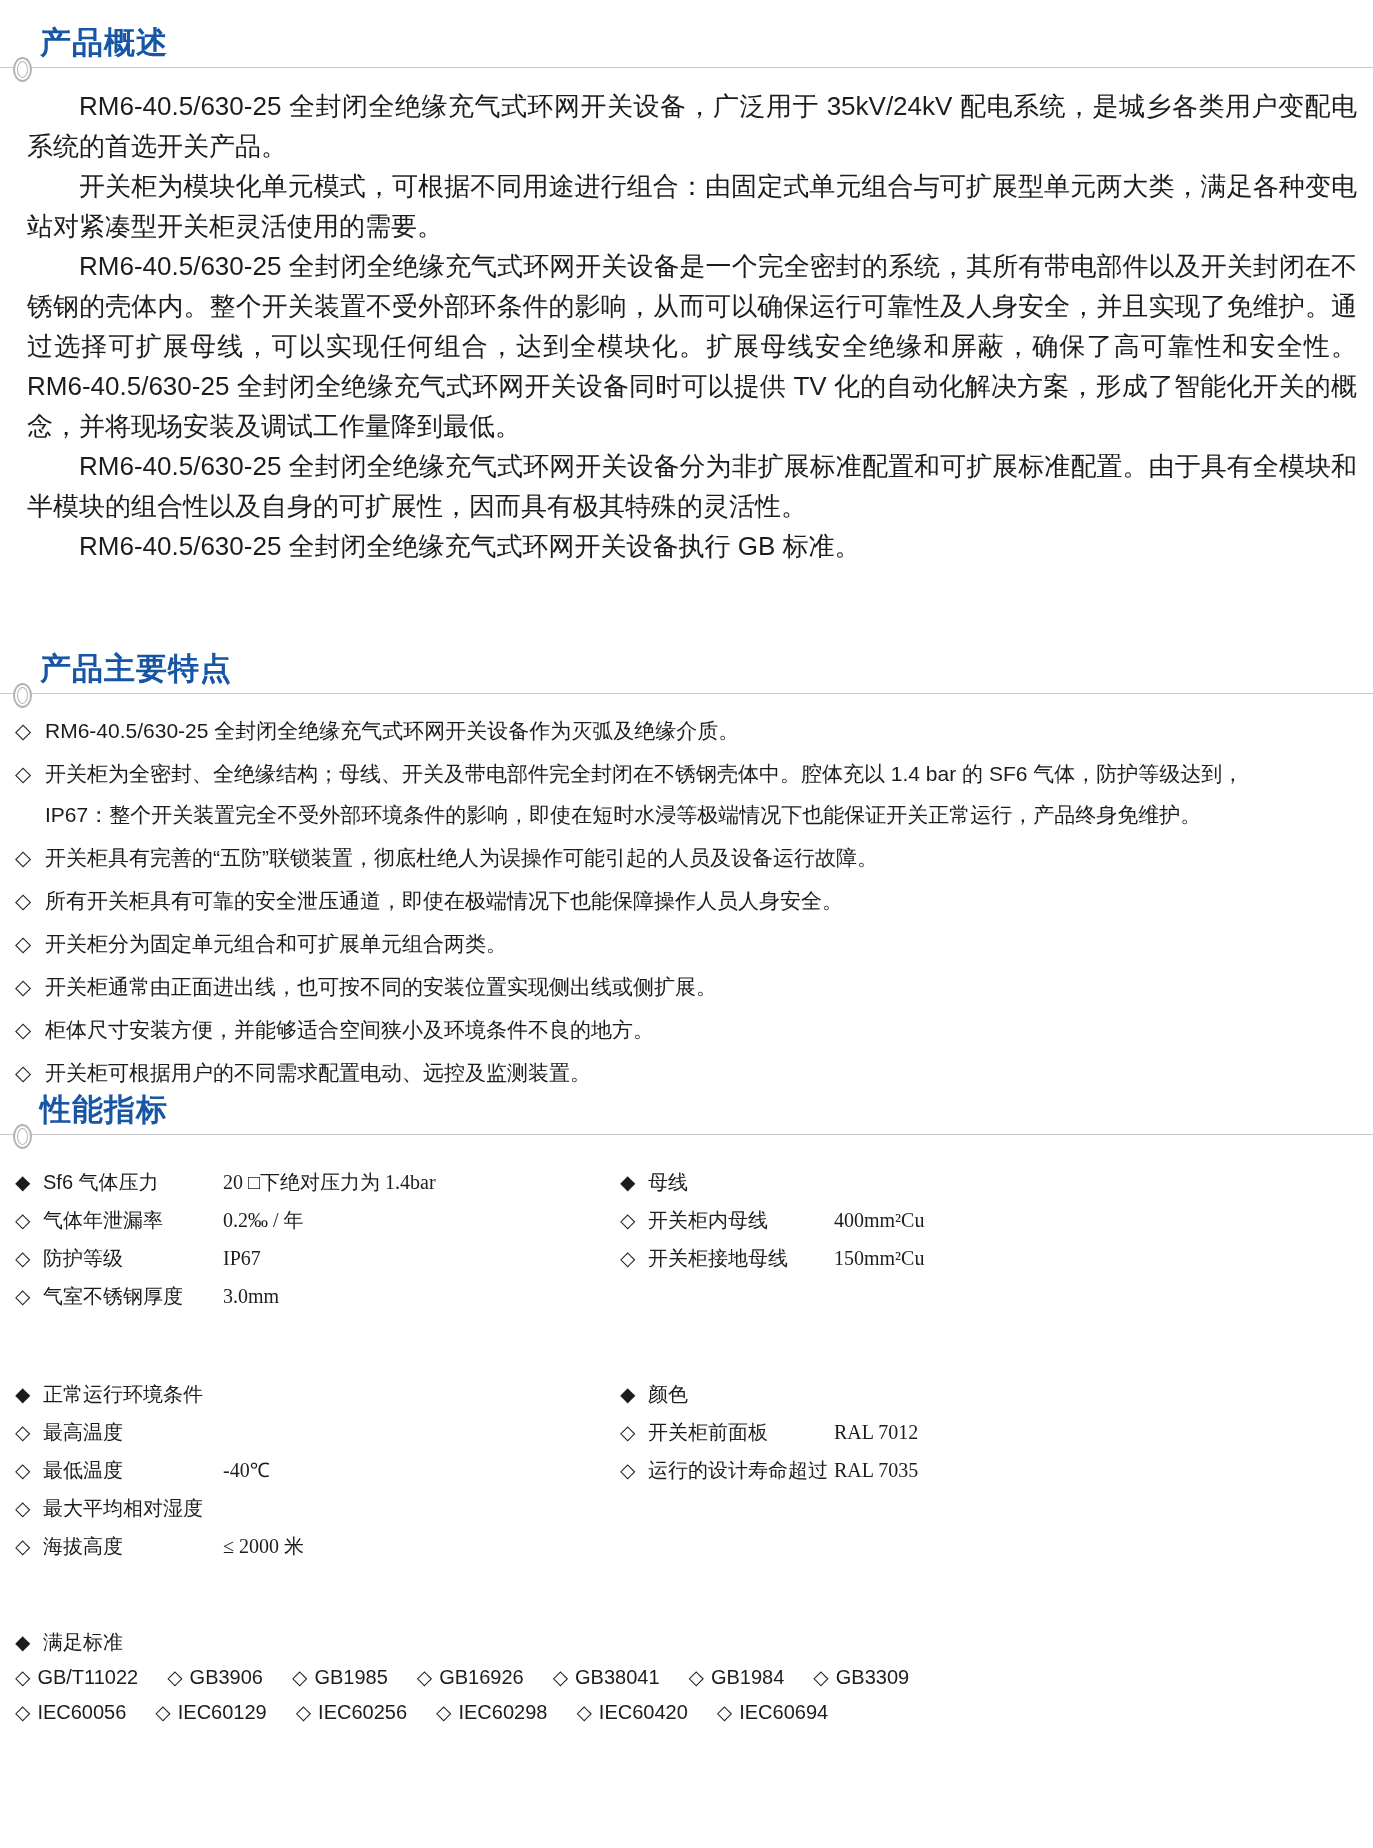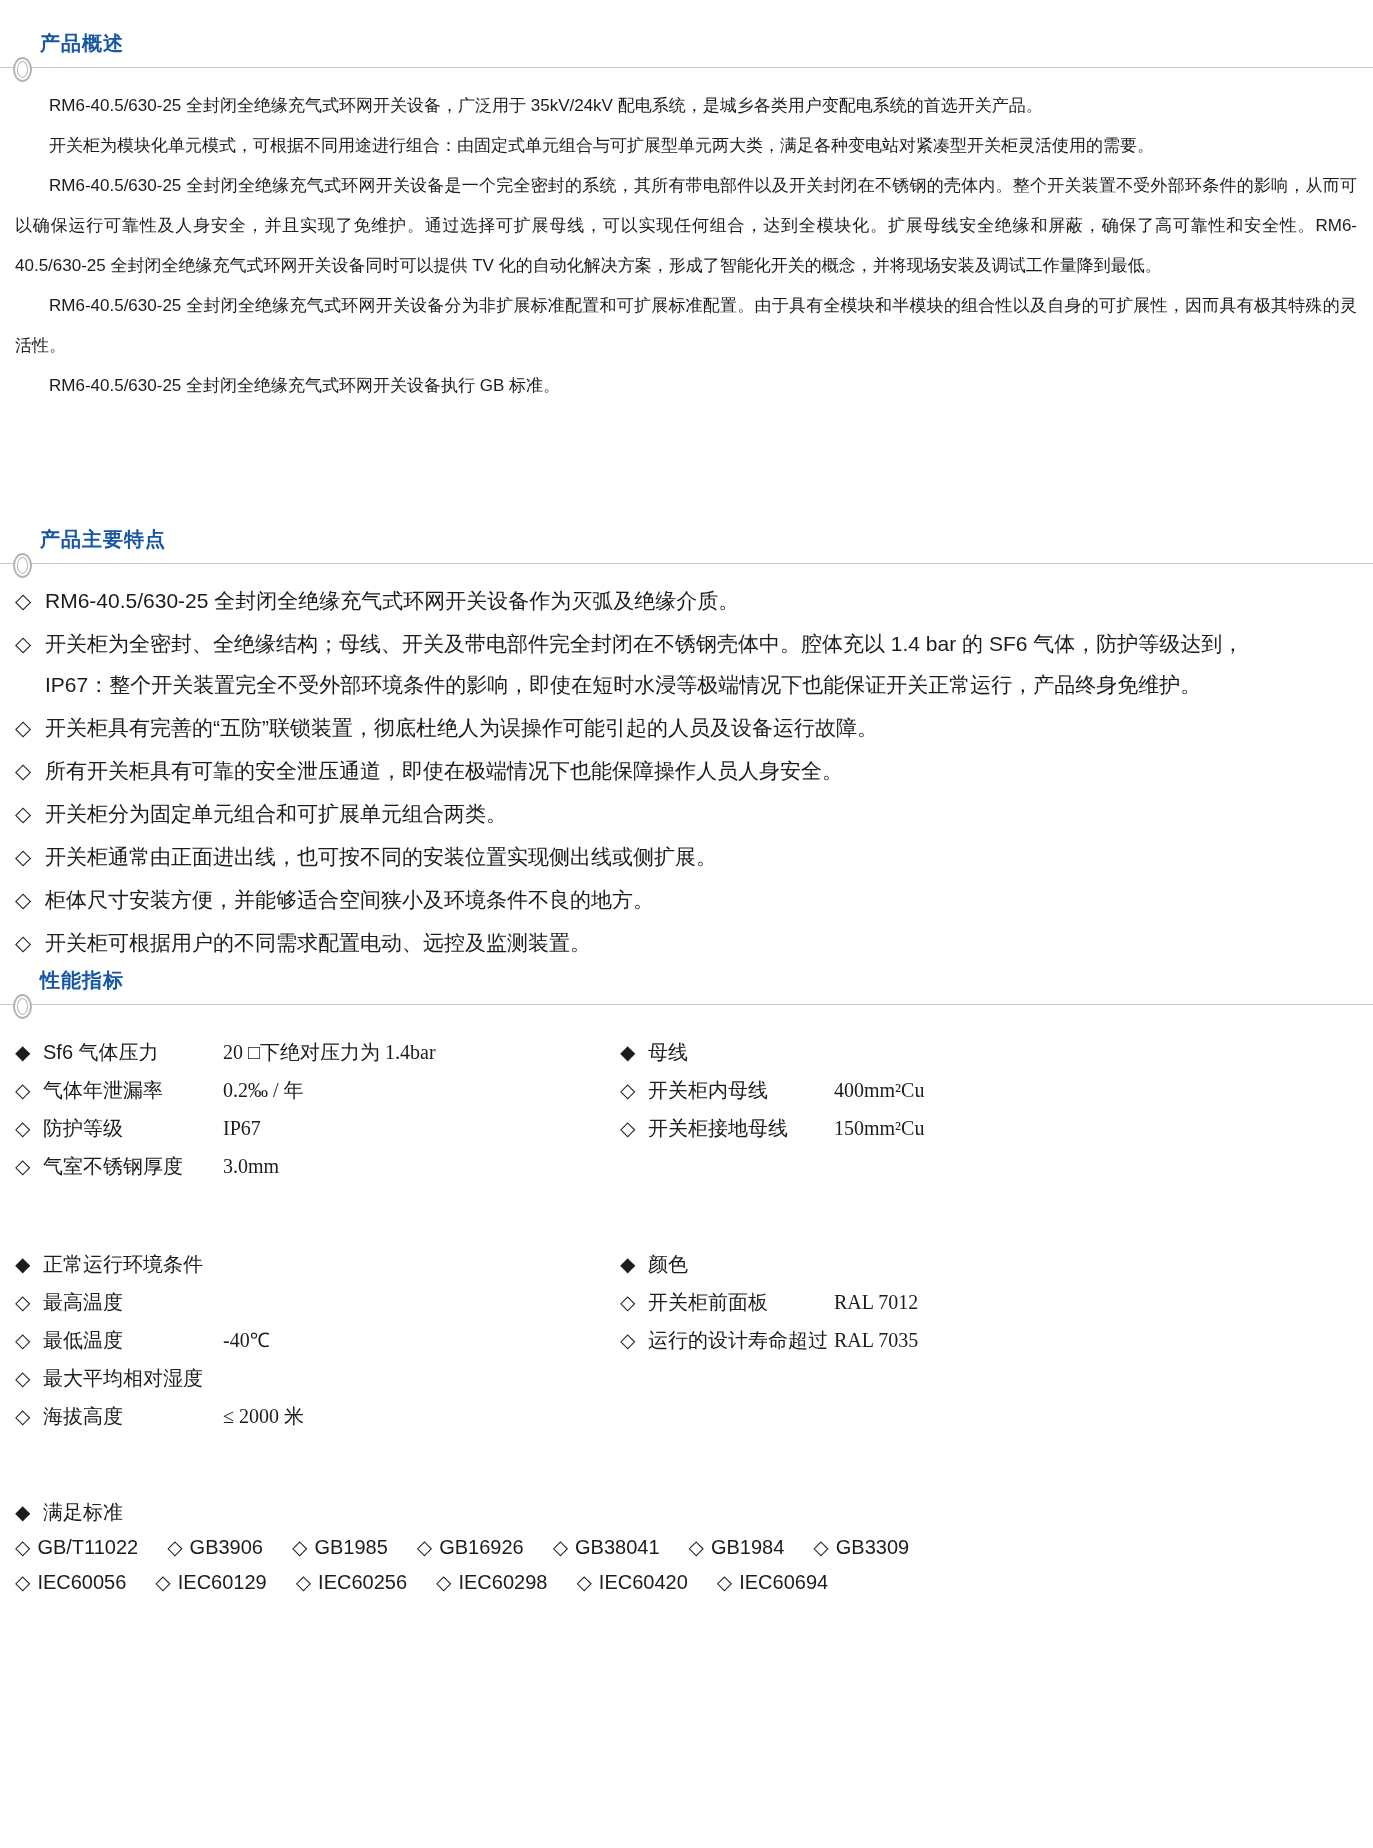--- a/index.html
+++ b/index.html
@@ -22,21 +22,21 @@
     padding-top:28px;
     overflow:hidden;
   }
   
   .sec-header{
     position:relative;
     border-bottom:1px solid var(--line,#c8c8c8);
     padding:0 0 9px 40px;
   }
   .sec-title{
-    font-size:20px;
+    font-size:31px;
     line-height:30px;
     font-weight:bold;
     color:var(--accent,#1656a5);
     letter-spacing:1px;
   }
   .ring{
     position:absolute;
     left:13px;
     bottom:-15px;
     width:19px;
@@ -50,27 +50,28 @@
     position:absolute;
     inset:2px;
     border:1px solid var(--ring,#b3b3b3);
     border-radius:50%;
   }
   
   .overview-body{
     padding:18px 16px 0 15px;
   }
   .para{
-    font-size:17px;
+    font-size:26px;
     line-height:40px;
     text-indent:2em;
     text-align:justify;
-  }
-  
-  .section-features{margin-top:118px;}
+    margin-left:12px;
+  }
+  
+  .section-features{margin-top:88px;}
   .feat-list{
     list-style:none;
     padding:16px 16px 0 15px;
   }
   .feat{
     display:flex;
     font-size:21px;
     line-height:41px;
     margin-bottom:2px;
   }

